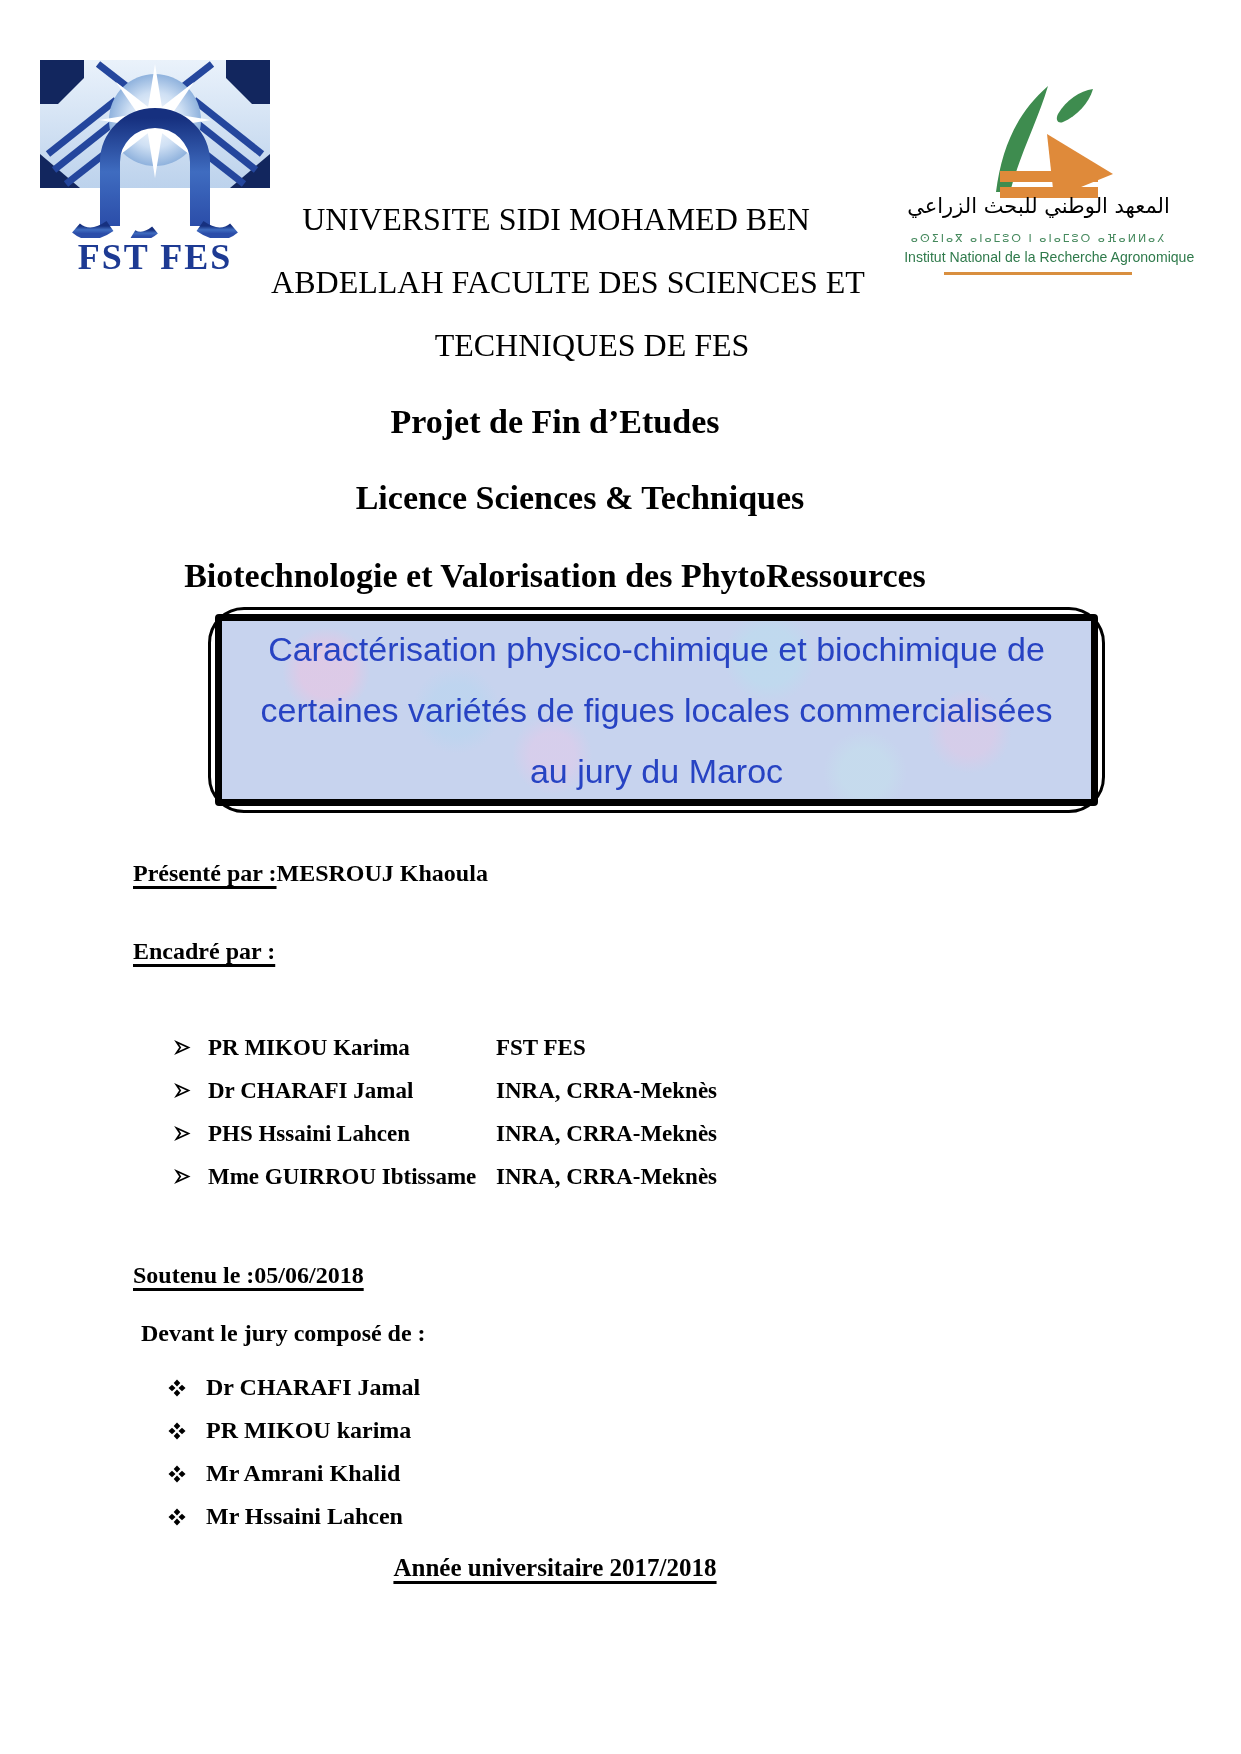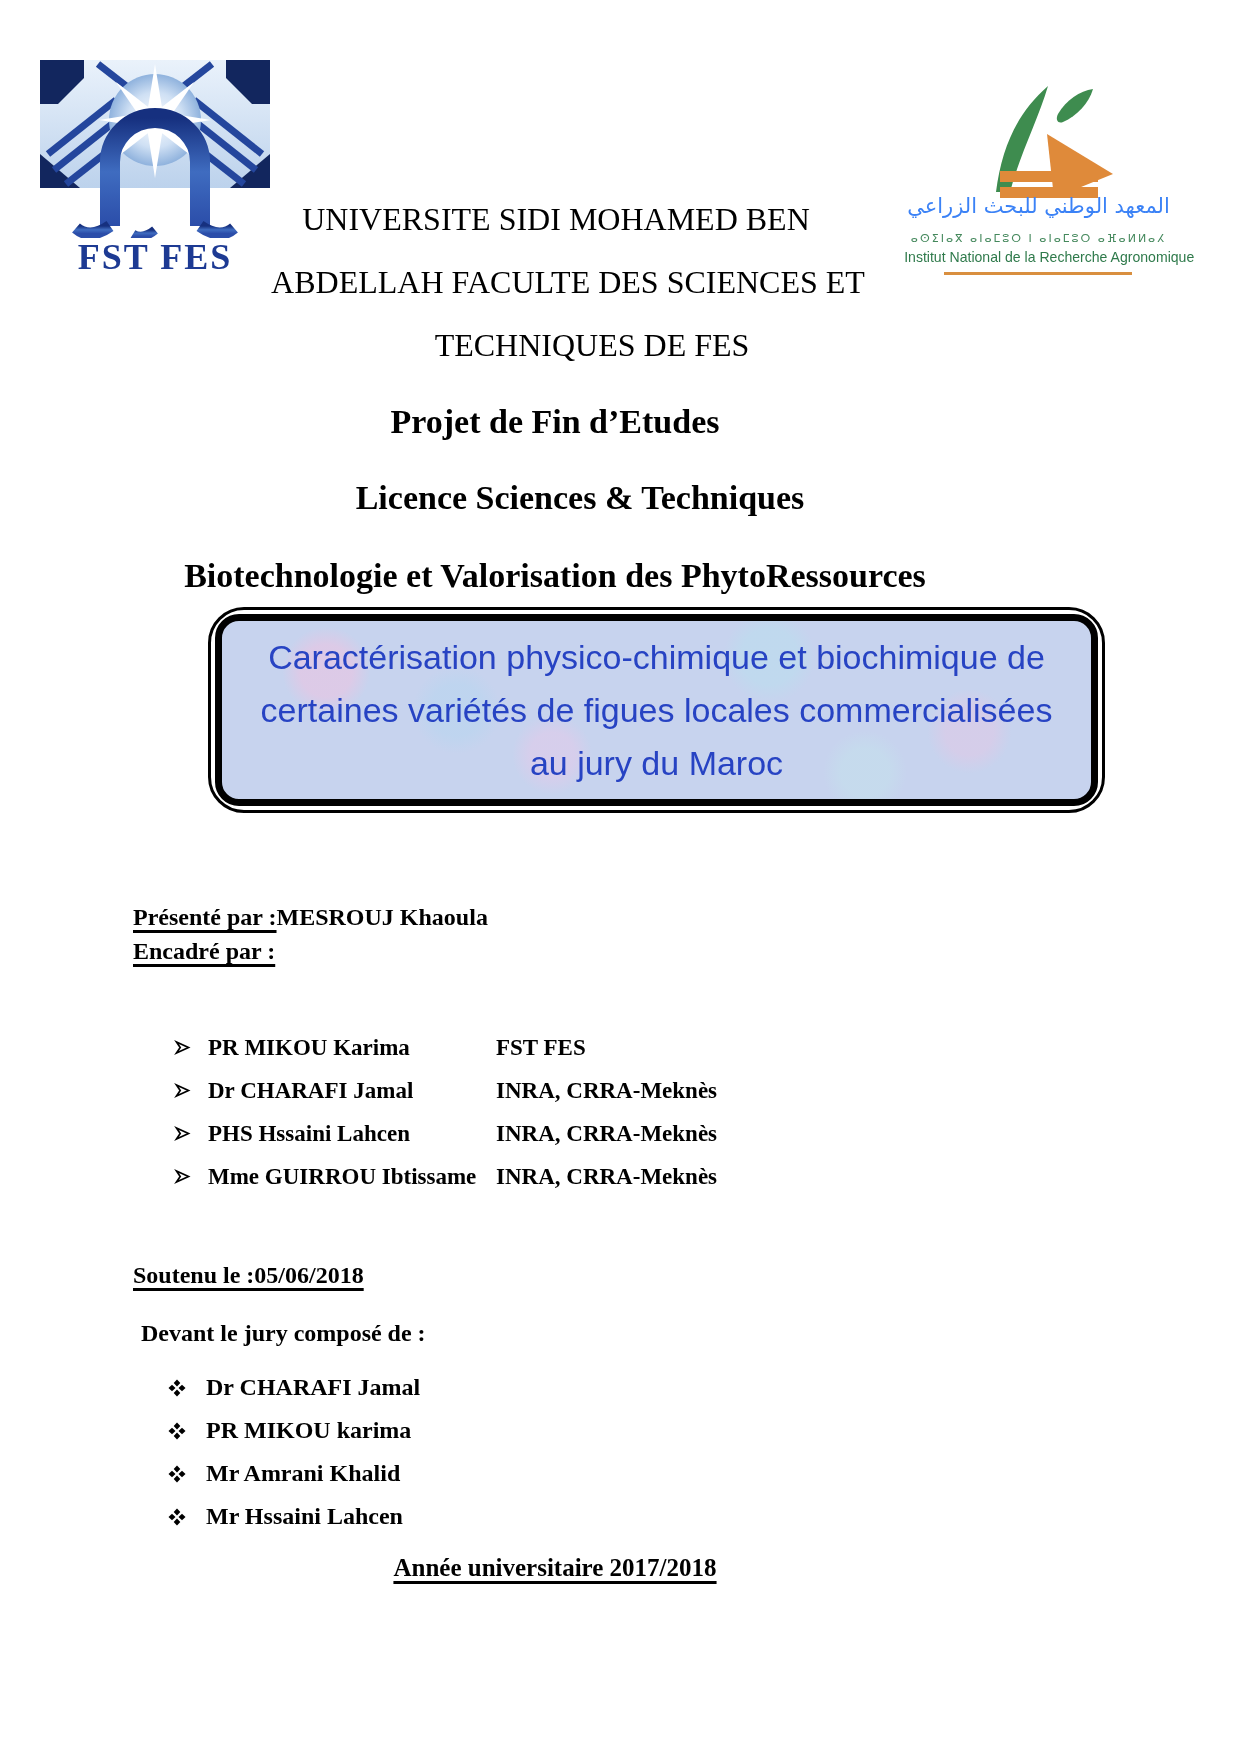--- a/index.html
+++ b/index.html
@@ -23,21 +23,21 @@
     letter-spacing:2px; color:#1d3a93;
     font-family:"Liberation Serif", serif;
   }
 
   
   .inra-logo { position:absolute; left:900px; top:84px; width:277px; height:200px; }
   .inra-arabic {
     position:absolute; top:110px; left:0; width:100%;
     text-align:center; direction:rtl;
     font-family:"DejaVu Sans", sans-serif;
-    font-size:21px; color:#3b82f6;
+    font-size:21px; color:#000000;
   }
   .inra-tifinagh {
     position:absolute; top:148px; left:0; width:100%;
     text-align:center; font-family:"DejaVu Sans", sans-serif;
     font-size:11px; letter-spacing:2px; color:#44885c; white-space:nowrap;
   }
   .inra-french {
     position:absolute; top:165px; left:0; width:100%;
     text-align:center; font-family:"Liberation Sans", sans-serif;
     font-size:14.5px; color:#2f7a4b; transform:scaleX(0.97); white-space:nowrap;
@@ -59,40 +59,40 @@
   .subtitle.program { top:557px; }
 
   
   .title-box {
     position:absolute; left:208px; top:607px; width:897px; height:206px;
     border:3px solid #000; border-radius:36px; padding:4px;
     background:#fff;
   }
   .title-box-inner {
     width:100%; height:100%;
-    border:7px solid #000; border-radius:24px;
+    border:7px solid #000; border-radius:4px;
     background-color:#c7d3ee;
     background-image:
       radial-gradient(circle at 12% 28%, rgba(238,195,225,0.55) 0 26px, transparent 44px),
       radial-gradient(circle at 38% 75%, rgba(233,200,233,0.45) 0 22px, transparent 40px),
       radial-gradient(circle at 63% 20%, rgba(186,222,238,0.55) 0 28px, transparent 46px),
       radial-gradient(circle at 86% 62%, rgba(230,198,228,0.45) 0 24px, transparent 42px),
       radial-gradient(circle at 27% 50%, rgba(182,214,240,0.5) 0 26px, transparent 44px),
       radial-gradient(circle at 74% 85%, rgba(196,226,236,0.5) 0 24px, transparent 42px);
     display:flex; flex-direction:column; justify-content:center;
     text-align:center;
     font-family:"Liberation Sans", sans-serif;
-    font-size:34px; line-height:53px; color:#2743c3;
+    font-size:34px; line-height:53px; color:#2743c3;gap:8px;
   }
 
   
   .bodyline { position:absolute; font-weight:bold; font-size:24px; }
   .u { text-decoration:underline; text-decoration-thickness:3px; text-underline-offset:5px; }
 
-  .presented { left:133px; top:904px; }
+  .presented { left:133px; top:860px; }
   .encadre   { left:133px; top:938px; }
   .soutenu   { left:133px; top:1262px; }
   .jurylabel { left:141px; top:1320px; }
 
   .sup-list { position:absolute; left:174px; top:1026px; }
   .sup-row { display:flex; align-items:center; height:43px;
     font-weight:bold; font-size:23px; }
   .sup-bullet { width:34px; display:flex; align-items:center; }
   .sup-name { width:288px; }
 

